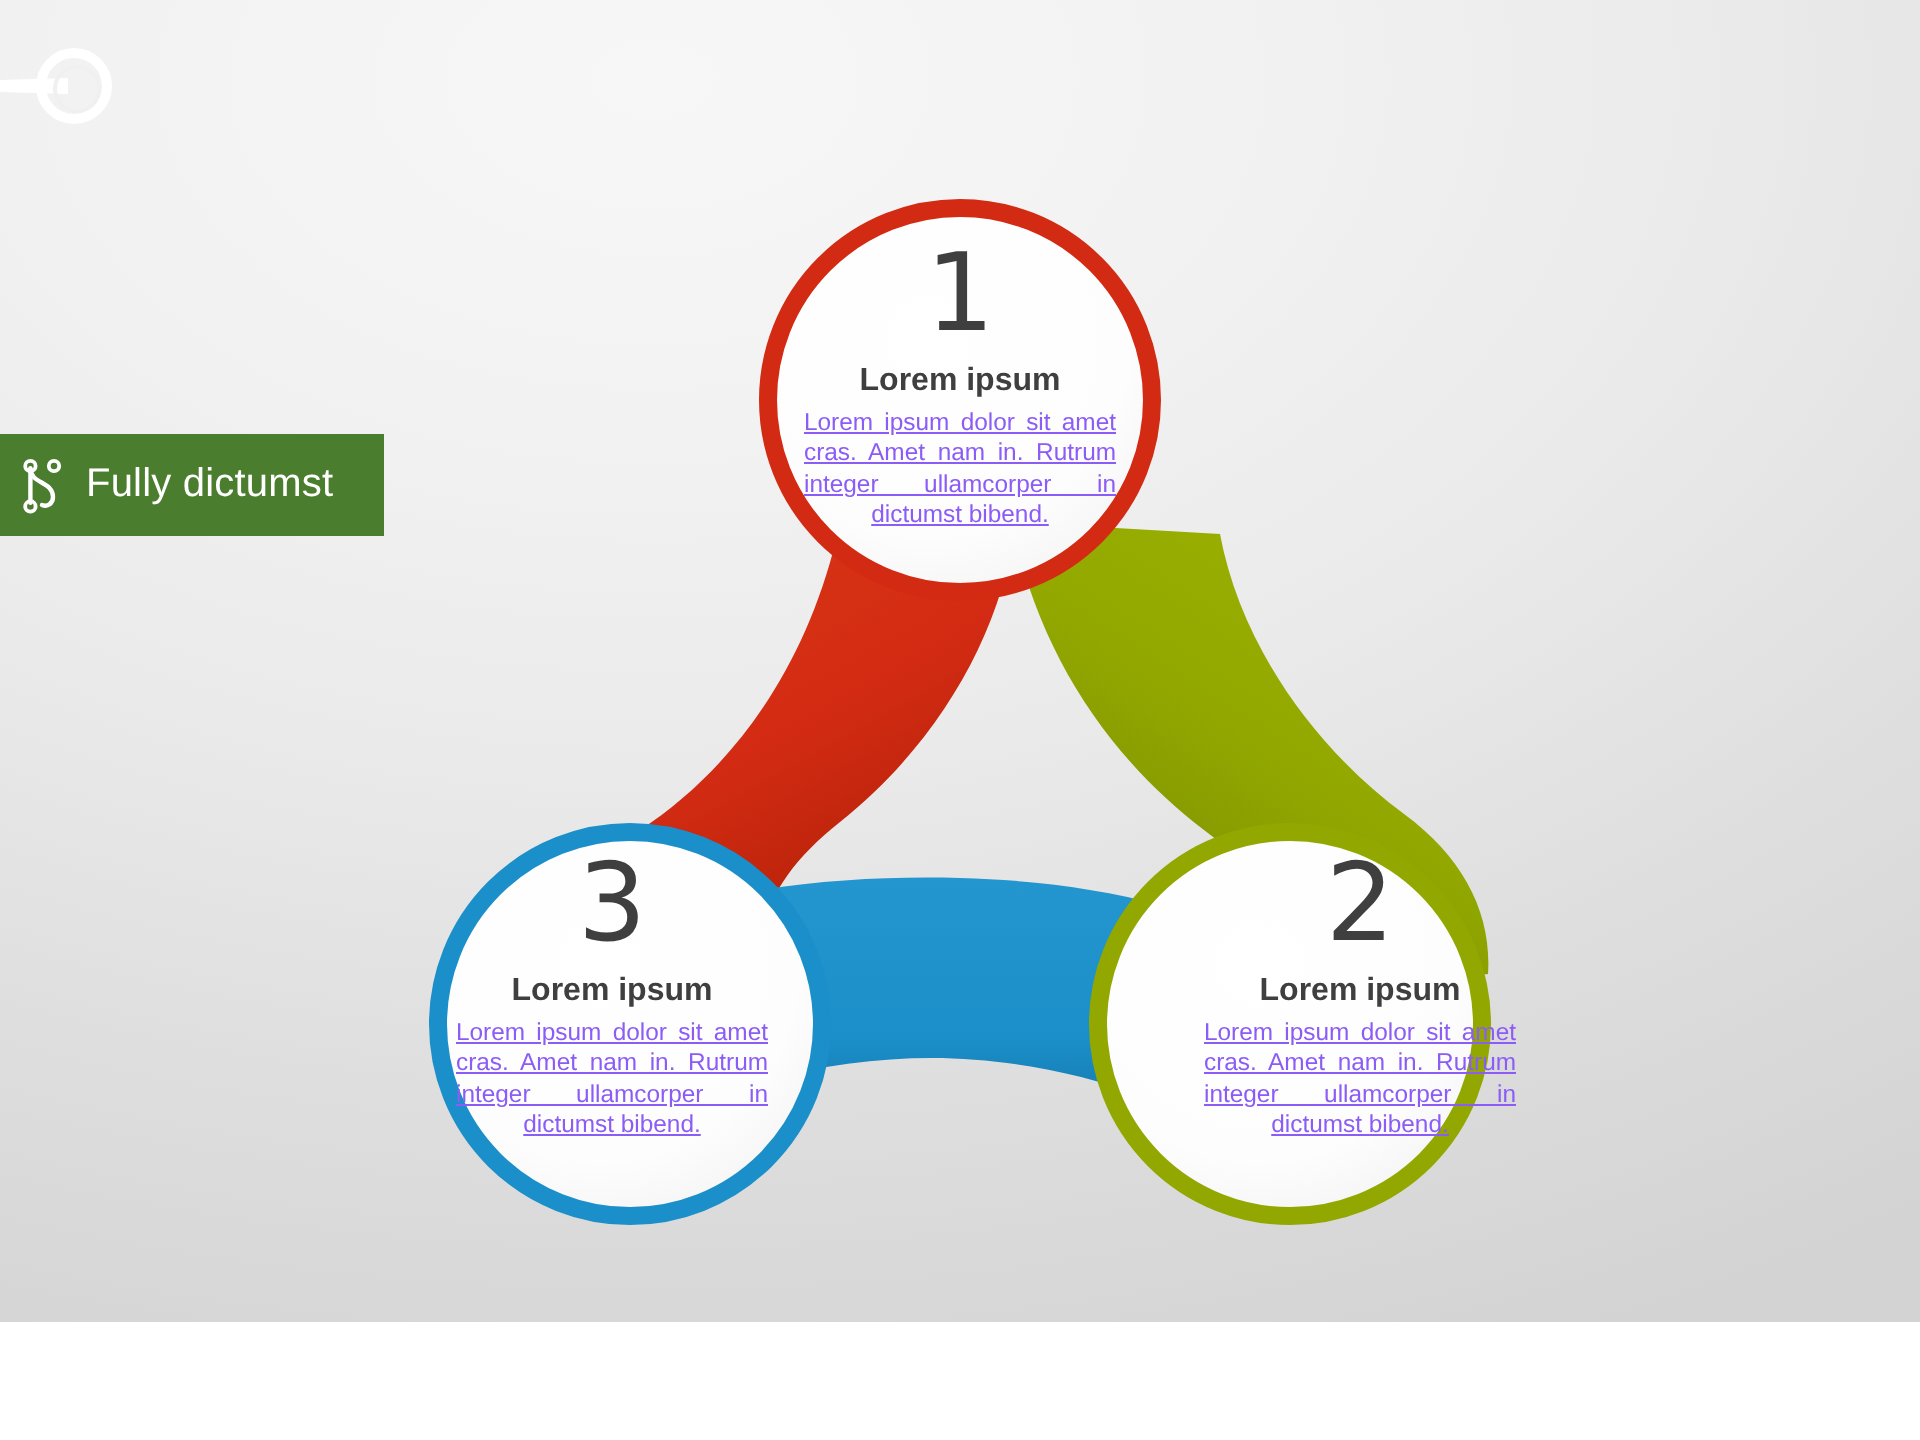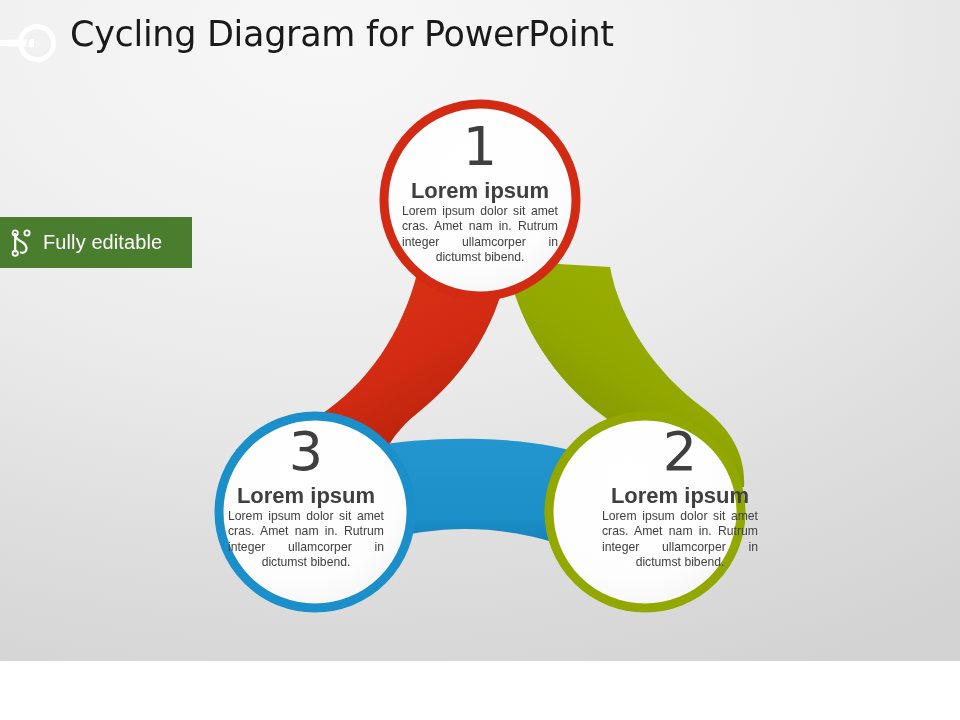--- a/index.html
+++ b/index.html
@@ -108,36 +108,37 @@
     box-sizing: border-box;
   }
   .node-num {
     font-size: 54px;
     line-height: 54px;
     color: #3f3f3f;
     font-weight: normal;
     font-family: "DejaVu Sans", sans-serif;
   }
   .node-head {
-    font-size: 22px;
+    font-size: 16px;
     line-height: 22px;
     font-weight: bold;
     color: #3f3f3f;
     margin-top: 6px;
     font-family: "Liberation Sans", sans-serif;
   }
   .node-body {
     font-size: 12.2px;
     line-height: 15.4px;
-    color: #404040;
+    color: #8b5cf6;
     margin-top: 2px;
     text-align: justify;
     text-align-last: center;
     padding: 0 6px;
     font-family: "Liberation Sans", sans-serif;
+    text-decoration: underline;
   }
   
   #node-text-1 { left: 396px; top: 120px; }
   #node-text-2 { left: 596px; top: 425px; }
   #node-text-3 { left: 222px; top: 425px; }
 
   
   .footer-url {
     position: absolute;
     left: 0;
@@ -160,33 +161,32 @@
   <div class="bg-footer"></div>
 
   <div class="logo-mark">
     <svg width="62" height="46" viewBox="0 0 62 46" xmlns="http://www.w3.org/2000/svg">
       <path d="M0 20 L34 19 L34 27 L0 26 Z" fill="#ffffff"></path>
       <circle cx="37" cy="23" r="16.5" fill="none" stroke="#ffffff" stroke-width="5"></circle>
       <circle cx="38.5" cy="24.5" r="11" fill="none" stroke="#f0f0f0" stroke-width="2"></circle>
     </svg>
   </div>
 
-  <div class="page-title">Cycling Diagram for PowerPoint</div>
 
   <div class="badge">
     <span class="badge-icon">
       <svg width="24" height="28" viewBox="0 0 24 28" xmlns="http://www.w3.org/2000/svg">
         <path d="M5.2 5.2 C5.2 13 16.5 11.5 16.5 19.5 C16.5 23 13.5 24.5 11 23.5" fill="none" stroke="#ffffff" stroke-width="2.2" stroke-linecap="round"></path>
         <path d="M5.2 5.2 L5.2 22.4" fill="none" stroke="#ffffff" stroke-width="2.2" stroke-linecap="round"></path>
         <circle cx="5.2" cy="4.0" r="2.6" fill="none" stroke="#ffffff" stroke-width="1.9"></circle>
         <circle cx="17.0" cy="4.0" r="2.6" fill="none" stroke="#ffffff" stroke-width="1.9"></circle>
         <circle cx="5.2" cy="24.2" r="2.6" fill="none" stroke="#ffffff" stroke-width="1.9"></circle>
       </svg>
     </span>
-    <span class="badge-label">Fully editable</span>
+    <span class="badge-label">Fully dictumst</span>
   </div>
 
   <div class="diagram">
     <svg width="640" height="560" viewBox="0 0 640 560" xmlns="http://www.w3.org/2000/svg">
       <defs>
         <linearGradient id="gradRed" x1="0.15" y1="0" x2="0.75" y2="1">
           <stop offset="0%" stop-color="#d9insert"></stop>
         </linearGradient>
         <linearGradient id="gRed" x1="0%" y1="0%" x2="55%" y2="100%">
           <stop offset="0%" stop-color="#d93916"></stop>

